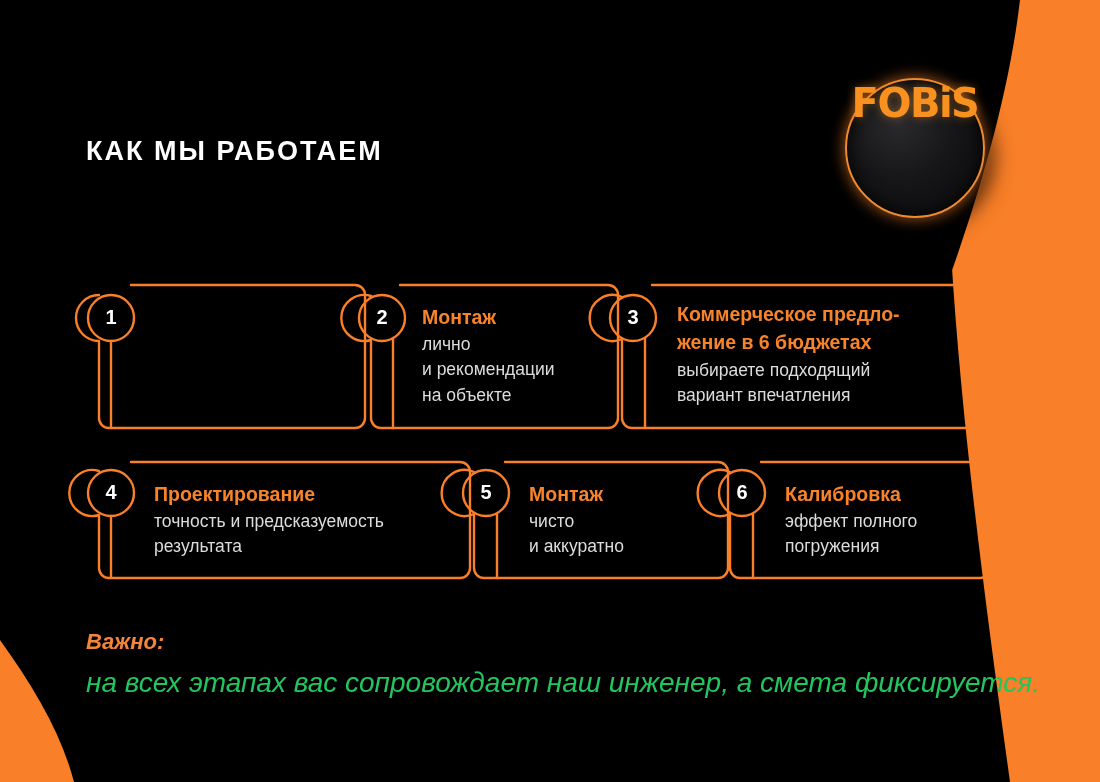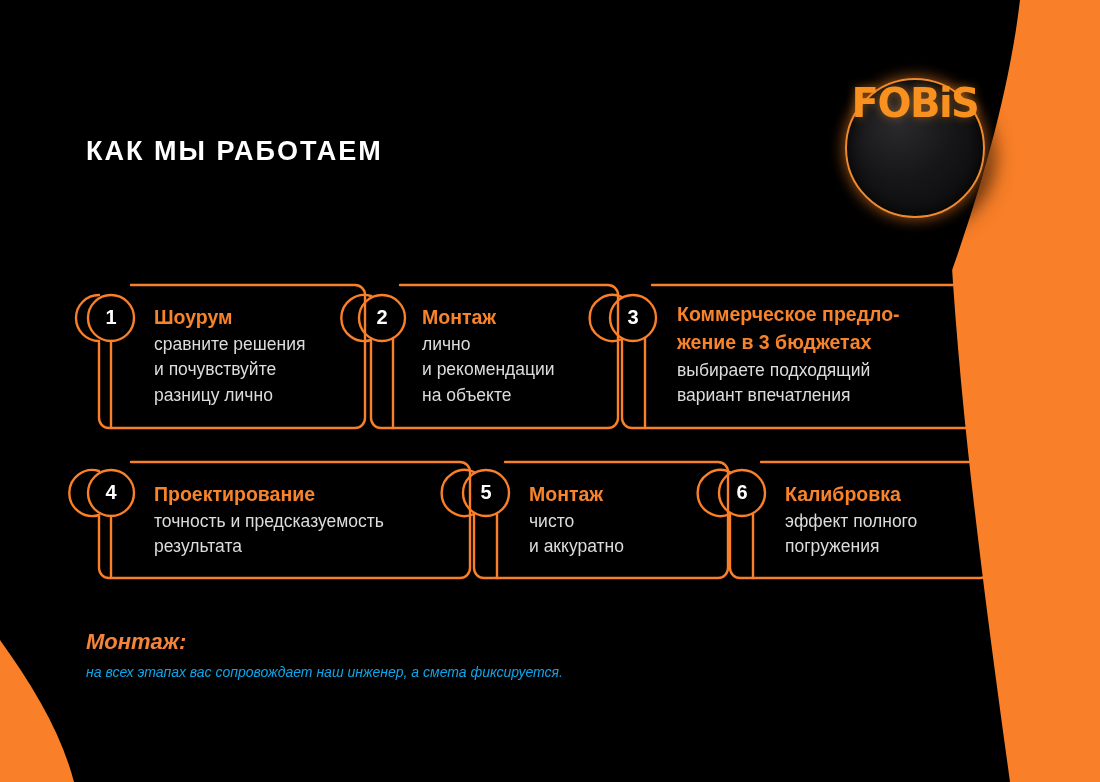--- a/index.html
+++ b/index.html
@@ -113,26 +113,26 @@
   }
   .note-label {
     font-size: 22px;
     font-weight: 700;
     font-style: italic;
     line-height: 1.5;
     margin: 0;
     color: #F4843A;
   }
   .note-body {
-    font-size: 14px;
+    font-size: 28px;
     font-style: italic;
     font-weight: 400;
     line-height: 1.5;
     margin: 4px 0 0 0;
-    color: #0ea5e9;
+    color: #22c55e;
     white-space: nowrap;
   }
 </style>
 </head>
 <body>
 
 <div id="slide">
 
   <svg class="bg-layer" viewBox="0 0 1100 782" xmlns="http://www.w3.org/2000/svg">
 
@@ -220,37 +220,31 @@
     </g>
   </svg>
 
   <span class="badge-num" style="left:95px;  top:306px; width:32px;">1</span>
   <span class="badge-num" style="left:366px; top:306px; width:32px;">2</span>
   <span class="badge-num" style="left:617px; top:306px; width:32px;">3</span>
   <span class="badge-num" style="left:95px;  top:481px; width:32px;">4</span>
   <span class="badge-num" style="left:470px; top:481px; width:32px;">5</span>
   <span class="badge-num" style="left:726px; top:481px; width:32px;">6</span>
 
-  <div class="card-text" style="left:154px; top:303px; width:205px;">
-    <p class="card-head">Шоурум</p>
-    <p class="card-body">сравните решения
-и почувствуйте
-разницу лично</p>
-  </div>
 
   <div class="card-text" style="left:422px; top:303px; width:190px;">
     <p class="card-head">Монтаж</p>
     <p class="card-body">лично
 и рекомендации
 на объекте</p>
   </div>
 
   <div class="card-text" style="left:677px; top:300px; width:310px;">
     <p class="card-head">Коммерческое предло-
-жение в 3 бюджетах</p>
+жение в 6 бюджетах</p>
     <p class="card-body">выбираете подходящий
 вариант впечатления</p>
   </div>
 
   <div class="card-text" style="left:154px; top:480px; width:310px;">
     <p class="card-head">Проектирование</p>
     <p class="card-body">точность и предсказуемость
 результата</p>
   </div>
 
@@ -260,17 +254,17 @@
 погружения</p>
   </div>
 
   <div class="card-text" style="left:529px; top:480px; width:190px;">
     <p class="card-head">Монтаж</p>
     <p class="card-body">чисто
 и аккуратно</p>
   </div>
 
   <div class="note">
-    <p class="note-label">Монтаж:</p>
+    <p class="note-label">Важно:</p>
     <p class="note-body">на всех этапах вас сопровождает наш инженер, а смета фиксируется.</p>
   </div>
 
 </div>
 
 </body></html>

